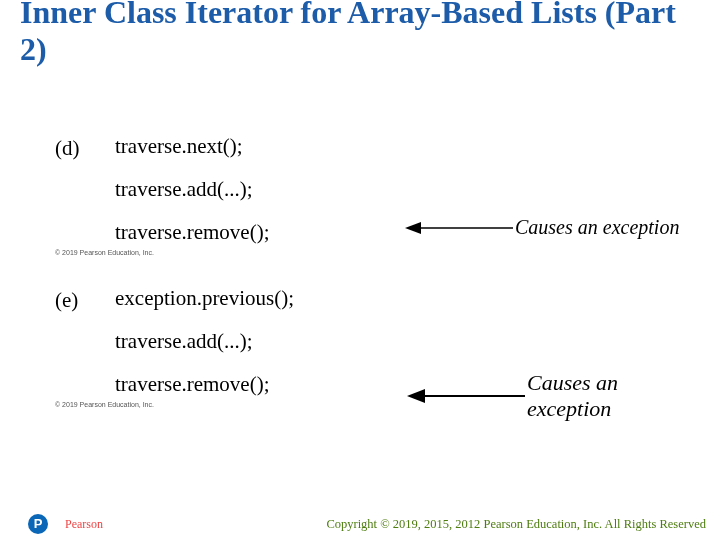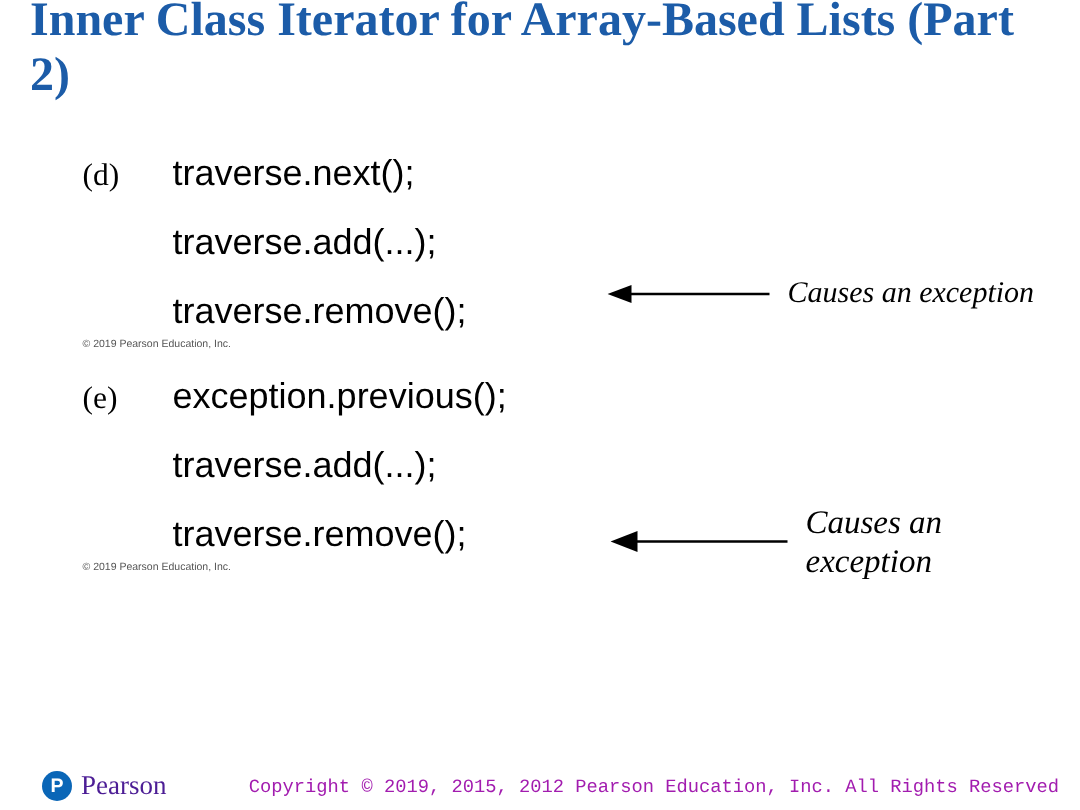--- a/index.html
+++ b/index.html
@@ -41,23 +41,24 @@
   }
   .label {
     position: absolute;
     left: 0;
     top: 0;
     font-family: "Times New Roman", serif;
     font-size: 21px;
   }
   .codecol {
     margin-left: 60px;
-    font-family: Liberation Sans, sans-serif;
-    font-size: 24px;
+    font-family: Liberation Serif, serif;
+    font-size: 21px;
     line-height: 1.0;
+    margin-top: 32px;
   }
   .codecol .codeline {
     margin-bottom: 22px;
     white-space: pre;
   }
   .codecol .codeline.last {
     margin-bottom: 6px;
   }
   .arrow-caption {
     position: absolute;
@@ -68,21 +69,20 @@
     font-size: 22px;
     font-style: italic;
   }
   .arrow-caption.small {
     font-size: 20px;
   }
   .arrow-caption svg {
     flex: 0 0 auto;
   }
   .arrow-caption .captxt {
-    margin-left: 10px;
     font-style: italic;
   }
   .tiny-copy {
     font-family: Arial, Helvetica, sans-serif;
     font-size: 7px;
     color: #555;
     margin-left: 0;
     margin-top: 2px;
   }
   .caption-text {
@@ -105,23 +105,23 @@
     bottom: 0;
     width: 720px;
     height: 34px;
     box-sizing: border-box;
     padding: 6px 12px 0 12px;
   }
   .footer .copyright {
     position: absolute;
     right: 14px;
     bottom: 8px;
-    font-family: Liberation Mono, monospace;
+    font-family: Liberation Serif, serif;
     font-size: 12.5px;
-    color: #a21caf;
+    color: #4d7c0f;
   }
   .logo {
     position: absolute;
     left: 28px;
     bottom: 6px;
     display: flex;
     align-items: center;
   }
   .logo .pcircle {
     width: 20px;
@@ -129,24 +129,24 @@
     border-radius: 50%;
     background: #0a66b7;
     color: #fff;
     font-family: Arial, sans-serif;
     font-weight: bold;
     font-size: 13px;
     line-height: 20px;
     text-align: center;
   }
   .logo .pname {
-    margin-left: 6px;
-    font-family: "Times New Roman", serif;
-    font-size: 18px;
-    color: #4c1d95;
+    margin-left: 17px;
+    font-family: "Times New Roman", serif;
+    font-size: 12px;
+    color: #ef4444;
   }
   .arrow1 { top: 80px; }
   .arrow2 { top: 82px; left: 352px; }
 </style>
 </head>
 <body>
 
 <div class="slide">
 
   <div class="title">Inner Class Iterator for Array-Based Lists (Part 2)</div>

